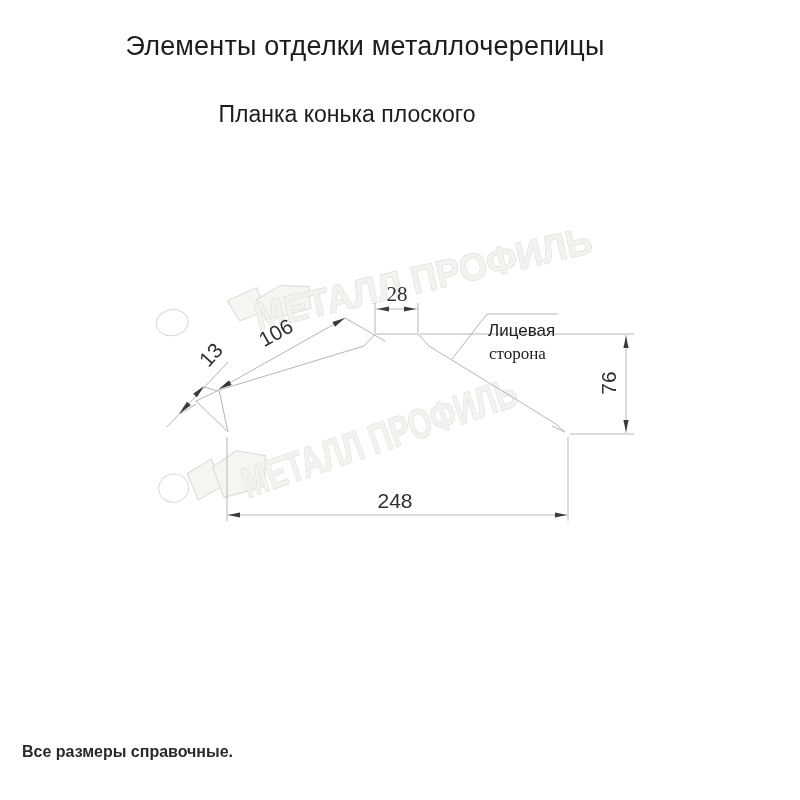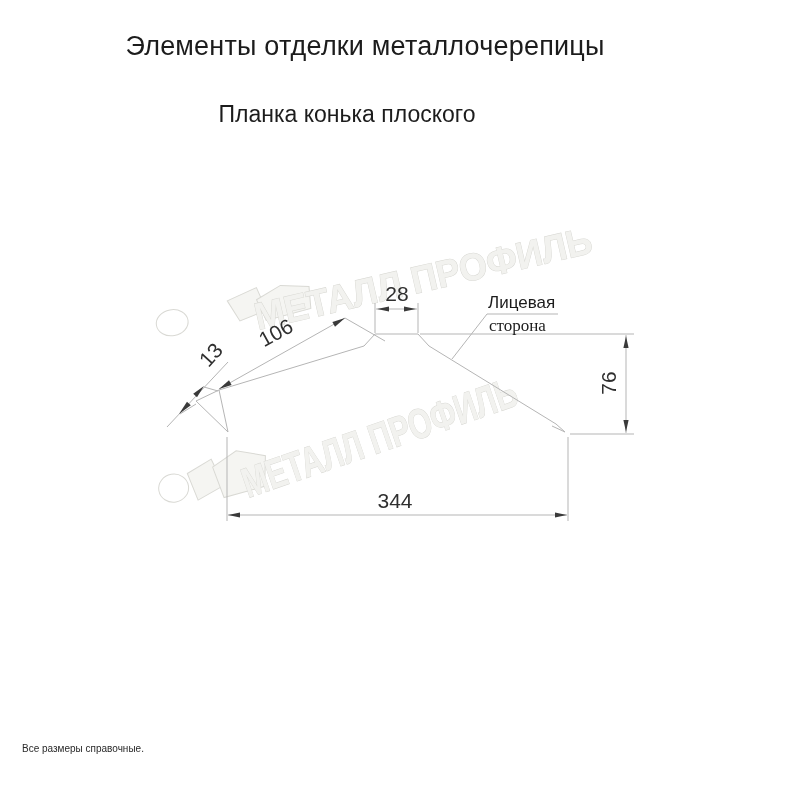--- a/index.html
+++ b/index.html
@@ -5,22 +5,22 @@
   html,body{margin:0;padding:0;background:#ffffff;}
   #screen{
     position:relative;width:800px;height:800px;background:#ffffff;overflow:hidden;
     font-family:"Liberation Sans", sans-serif;color:#1f1f1f;
   }
   .abs{position:absolute;white-space:nowrap;}
   .page-title{font-size:27px;letter-spacing:0.2px;color:#1c1c1c;transform:translateX(-50%);}
   .subtitle{font-size:23px;color:#1c1c1c;transform:translateX(-50%);}
   .dim-label{font-size:21px;color:#2f2f2f;}
   .dim-center{transform:translate(-50%,-50%);}
-  .face-label{font-size:17px;color:#1c1c1c;}
-  .footnote{font-size:10px;color:#2a2a2a;}
+  .face-label{font-size:17px;color:#1c1c1c;margin-top:28px;}
+  .footnote{font-size:16px;color:#2a2a2a;font-weight:bold;}
   svg{position:absolute;left:0;top:0;}
   .wm-text{
     font-family:"Liberation Sans", sans-serif;font-weight:bold;
     fill:#f2f2ef;stroke:#d8d8d3;stroke-width:1;paint-order:stroke;
   }
 </style>
 </head>
 <body>
 
 <div id="screen">
@@ -89,24 +89,24 @@
       <polygon points="626,432 623.4,420 628.6,420"></polygon>
       <polygon points="228,515 240,512.4 240,517.6"></polygon>
       <polygon points="567,515 555,512.4 555,517.6"></polygon>
       <polygon points="219,389 229,380.3 231.6,384.9"></polygon>
       <polygon points="345,318 332.4,322.1 335,326.7"></polygon>
       <polygon points="179,414 190.8,405.3 187,401.7"></polygon>
       <polygon points="204,386 197,397.3 193.2,393.7"></polygon>
     </g>
   </svg>
 
-  <div class="abs dim-label dim-center" style="left:397px;top:294px;">28</div>
+  <div class="abs dim-label dim-center" style="left:397px;top:294px;font-family:Liberation Serif, serif;">28</div>
   <div class="abs dim-label dim-center" style="left:276px;top:333px;transform:translate(-50%,-50%) rotate(-29deg);">106</div>
   <div class="abs dim-label dim-center" style="left:211px;top:355px;transform:translate(-50%,-50%) rotate(-48deg);">13</div>
   <div class="abs dim-label dim-center" style="left:609px;top:383px;transform:translate(-50%,-50%) rotate(-90deg);">76</div>
-  <div class="abs dim-label dim-center" style="left:395px;top:501px;">344</div>
+  <div class="abs dim-label dim-center" style="left:395px;top:501px;">248</div>
 
   <div class="abs face-label" style="left:488px;top:293px;">Лицевая</div>
   <div class="abs face-label" style="left:489px;top:316px;font-family:Liberation Serif, serif;">сторона</div>
 
   <div class="abs footnote" style="left:22px;top:743px;">Все размеры справочные.</div>
 
 </div>
 
 </body></html>

